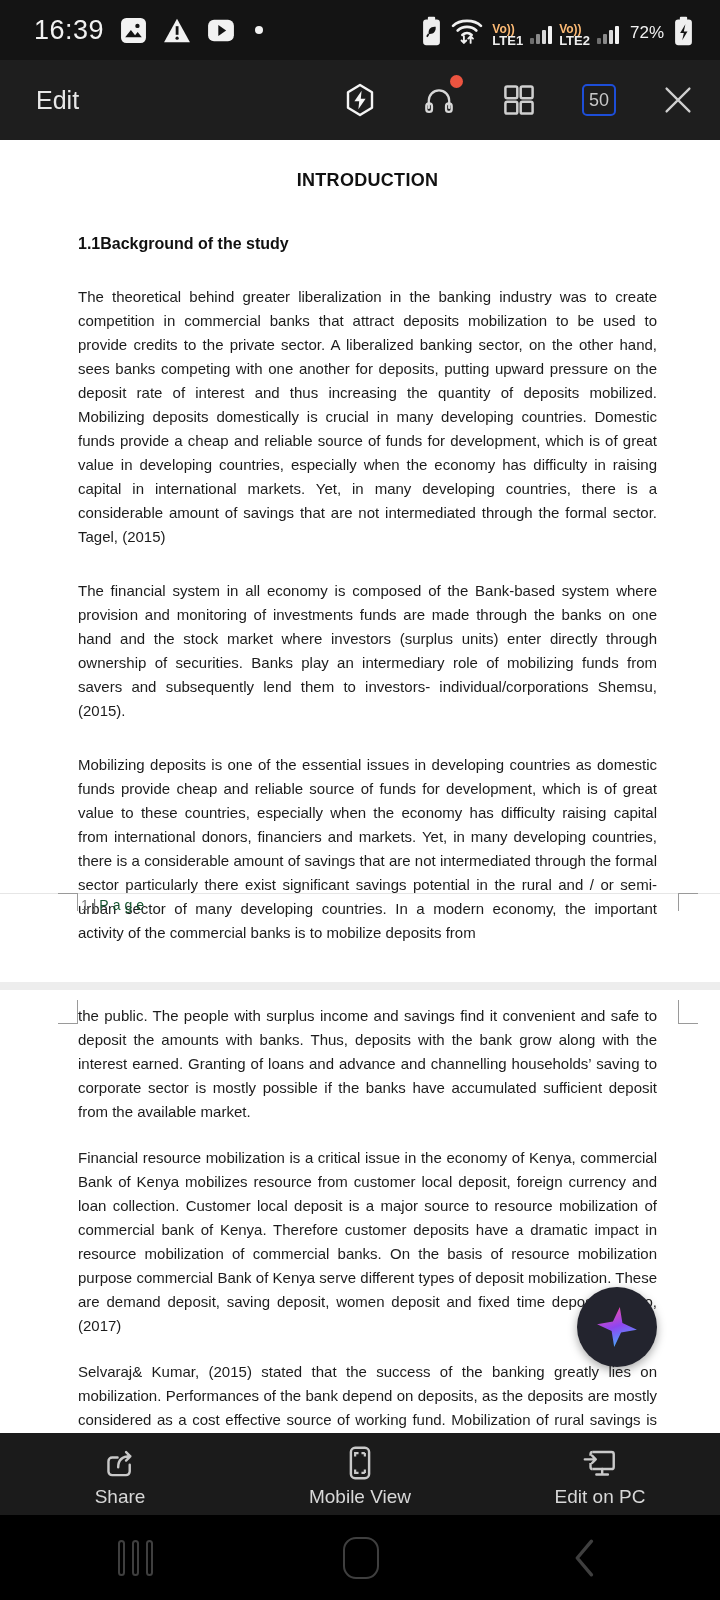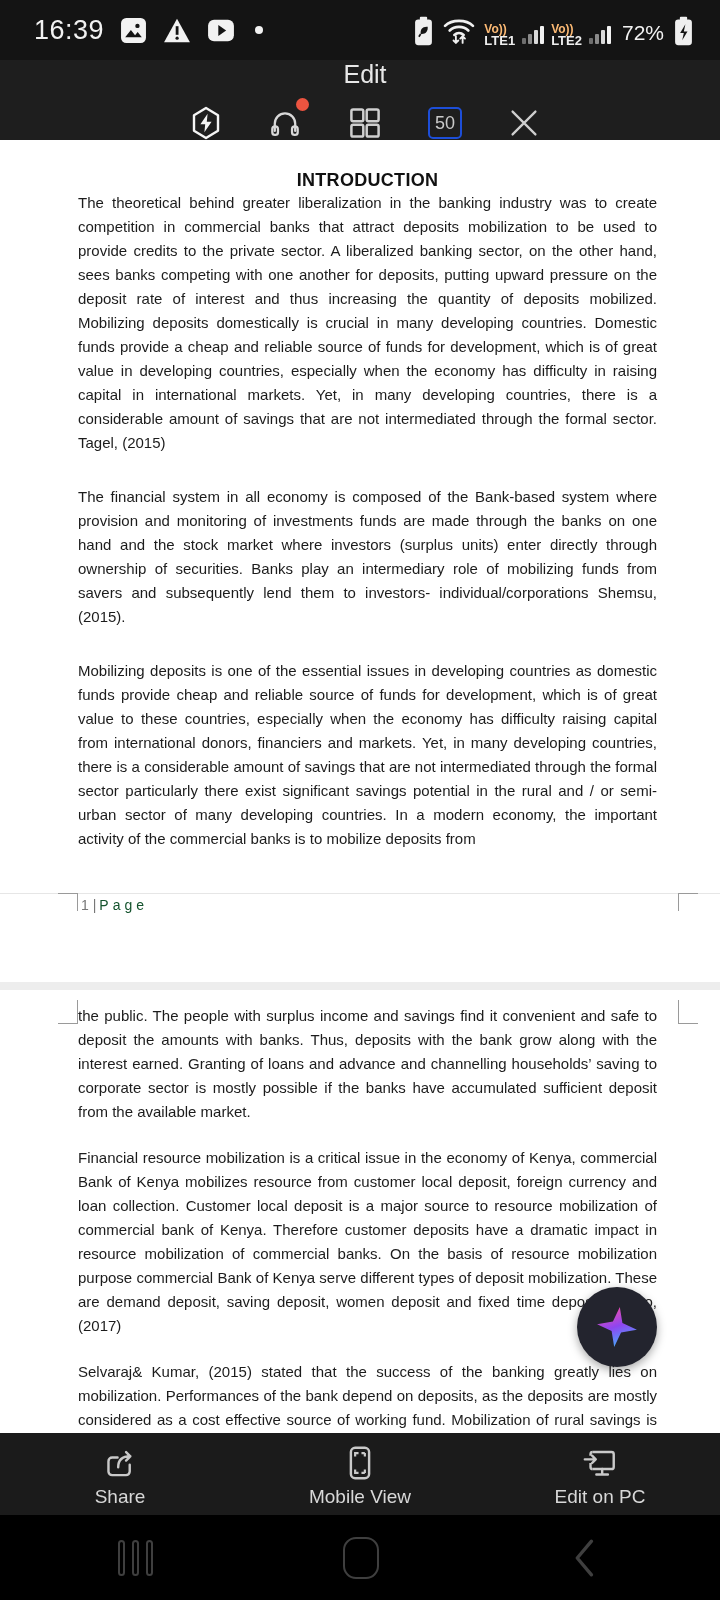--- a/index.html
+++ b/index.html
@@ -20,27 +20,26 @@
   .sb-dot { width:8px; height:8px; border-radius:50%; background:#f2f2f2; margin-left:4px; }
   .sim { display:flex; flex-direction:column; align-items:flex-start; line-height:11px; }
   .sim .vo { font-size:12px; font-weight:bold; color:#fdba74; }
   .sim .net { font-size:13px; font-weight:bold; color:#eee; }
   .bars { display:flex; align-items:flex-end; gap:2px; height:22px; padding-bottom:2px; }
   .bars i { display:block; width:4px; border-radius:1px; }
   .b1 { height:6px;  background:#6e6e6e; }
   .b2 { height:10px; background:#8a8a8a; }
   .b3 { height:14px; background:#d9d9d9; }
   .b4 { height:18px; background:#f2f2f2; }
-  .sb-pct { font-size:21px; color:#f2f2f2; margin:0 2px 0 4px; line-height:26px; }
+  .sb-pct { font-size:17px; color:#f2f2f2; margin:0 2px 0 4px; line-height:26px; }
   
   .app-bar {
     position:absolute; top:60px; left:0; width:720px; height:80px;
     background:#1e1e1e; display:flex; align-items:center; justify-content:space-between;
     padding:0 26px 0 36px;
-    flex-direction:column;
   }
   .app-title { color:#e8e8e8; font-size:25px; }
   .app-actions { display:flex; align-items:center; gap:46px; }
   .abtn { background:none; border:none; position:relative; cursor:pointer; display:flex; align-items:center; justify-content:center; padding:0; }
   .red-dot { position:absolute; top:-8px; right:-7px; width:13px; height:13px; border-radius:50%; background:#ec5440; }
   .page-box {
     min-width:34px; height:32px; border:2px solid #1d4ed8; border-radius:5px;
     color:#c9c9c9; font-size:18px; display:flex; align-items:center; justify-content:center; padding:0 3px;
   }
   
@@ -189,20 +188,21 @@
         <svg width="32" height="32" viewBox="0 0 28 28">
           <path d="M4 4 L24 24 M24 4 L4 24" stroke="#cfcfcf" stroke-width="2" stroke-linecap="round"></path>
         </svg>
       </button>
     </div>
   </div>
 
   <main class="doc">
     <section class="page page1">
       <h1>INTRODUCTION</h1>
+      <h2>1.1Background of the study</h2>
       <p>The theoretical behind greater liberalization in the banking industry was to create competition in commercial banks that attract deposits mobilization to be used to provide credits to the private sector. A liberalized banking sector, on the other hand, sees banks competing with one another for deposits, putting upward pressure on the deposit rate of interest and thus increasing the quantity of deposits mobilized. Mobilizing deposits domestically is crucial in many developing countries. Domestic funds provide a cheap and reliable source of funds for development, which is of great value in developing countries, especially when the economy has difficulty in raising capital in international markets. Yet, in many developing countries, there is a considerable amount of savings that are not intermediated through the formal sector. Tagel, (2015)</p>
       <p>The financial system in all economy is composed of the Bank-based system where provision and monitoring of investments funds are made through the banks on one hand and the stock market where investors (surplus units) enter directly through ownership of securities. Banks play an intermediary role of mobilizing funds from savers and subsequently lend them to investors- individual/corporations Shemsu, (2015).</p>
       <p>Mobilizing deposits is one of the essential issues in developing countries as domestic funds provide cheap and reliable source of funds for development, which is of great value to these countries, especially when the economy has difficulty raising capital from international donors, financiers and markets. Yet, in many developing countries, there is a considerable amount of savings that are not intermediated through the formal sector particularly there exist significant savings potential in the rural and / or semi-urban sector of many developing countries. In a modern economy, the important activity of the commercial banks is to mobilize deposits from</p>
       <div class="footer-rule"></div>
       <div class="mark m-p1-left"></div>
       <div class="mark m-p1-right"></div>
       <div class="page-footer">
         <span class="pf-num">1 |</span><span class="pf-word">Page</span>
       </div>
     </section>

